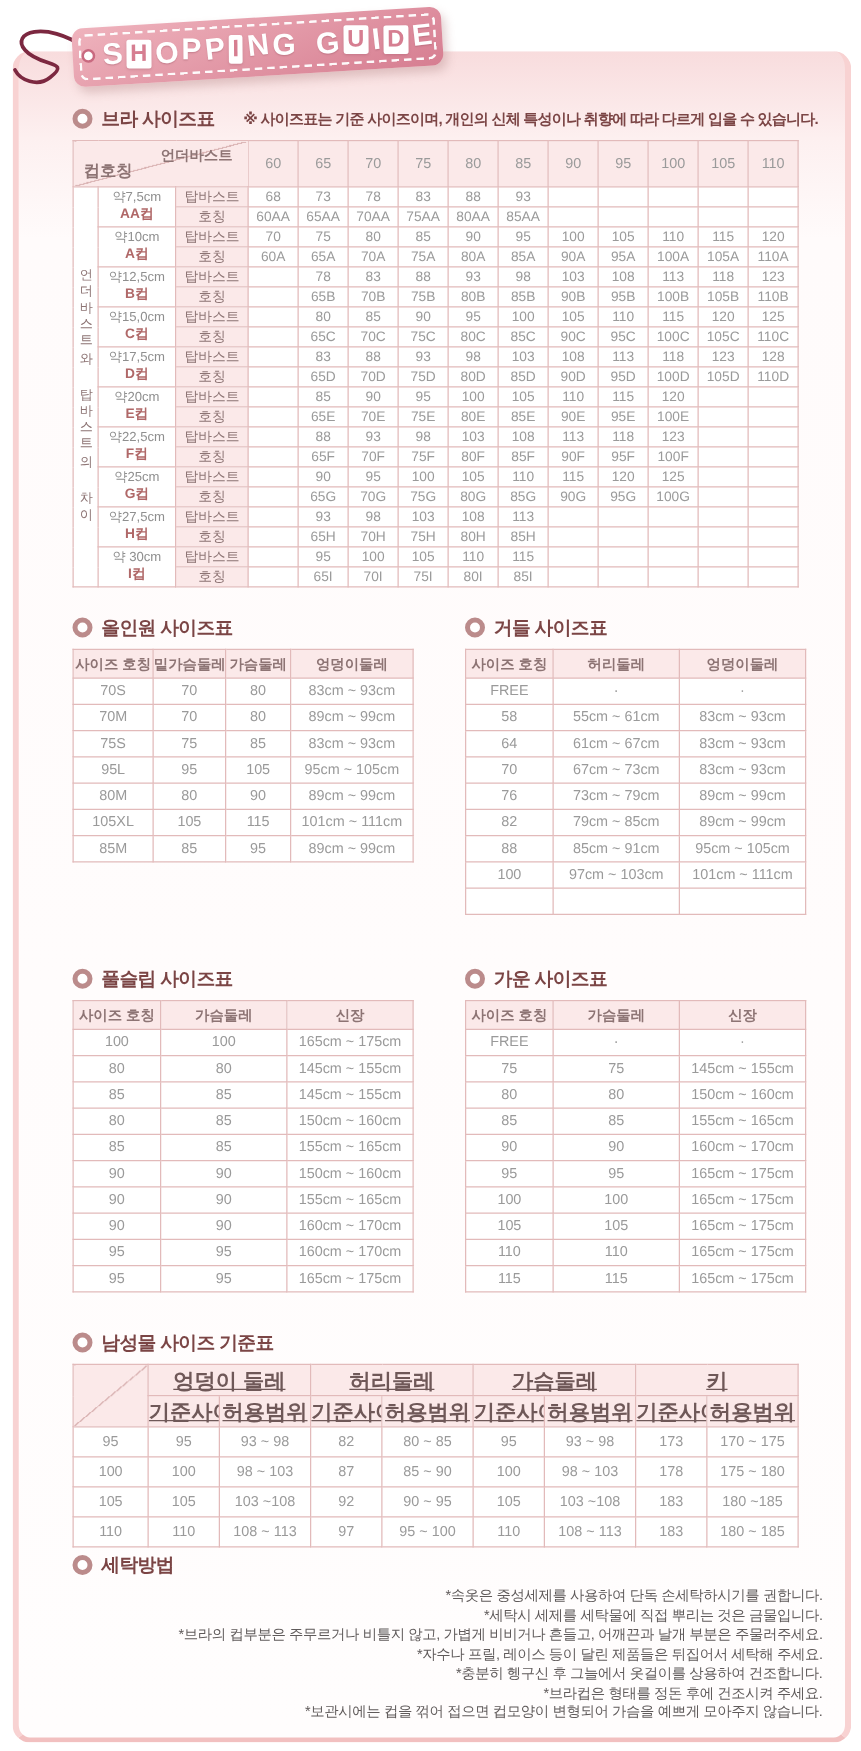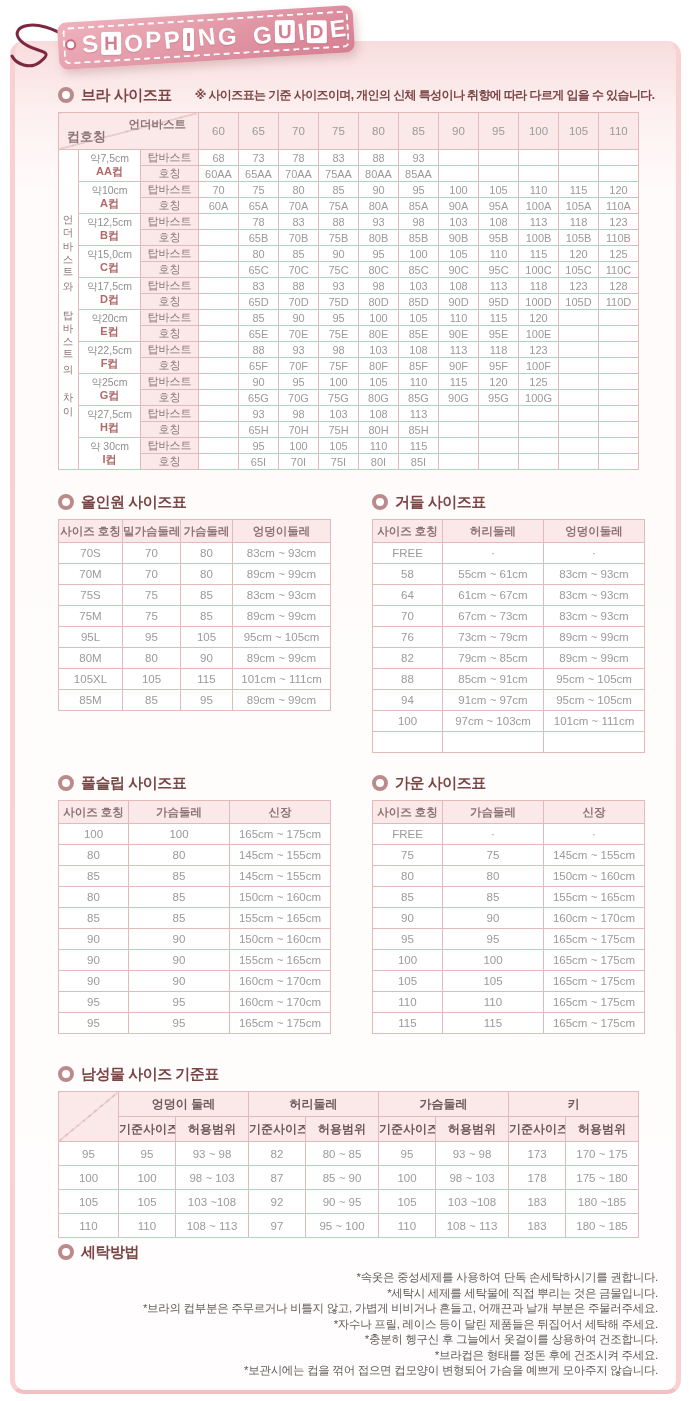--- a/index.html
+++ b/index.html
@@ -63,21 +63,21 @@
   #row1{left:58px;top:492px;}
   #row2{left:58px;top:773px;}
   .col{width:272px;}
   .mini{width:272px;margin-top:7px;padding-left:14px;}
   .mini th{height:22px;font-size:11.5px;}
   .mini td{height:20px;font-size:11.5px;}
 
   
   .sec-mens{position:absolute;left:58px;top:1064px;width:600px;}
   .mens{width:580px;margin-top:7px;}
-  .mens th{height:24px;font-size:12px;color:var(--mens-head,#6f5858);}
+  .mens th{height:24px;font-size:17px;color:var(--mens-head,#6f5858);text-decoration:underline;}
   .mens td{height:23px;font-size:11.5px;}
   .mens .corner2{background-color:var(--th-bg,#fbe9e9);
         background-image:linear-gradient(to bottom right,transparent calc(50% - 1px),#d9b2b2 calc(50% - 1px),#d9b2b2 50%,transparent 50%);}
 
   
   .sec-wash{position:absolute;left:58px;top:1242px;width:600px;}
   .wash-items{margin-top:8px;text-align:right;}
   .wash-item{font-size:11.5px;color:var(--wash-text,#5f5a5a);line-height:15.5px;letter-spacing:-.3px;}
 </style>
 </head>
@@ -503,26 +503,20 @@
               <td>80</td>
               <td>89cm ~ 99cm</td>
             </tr>
             <tr>
               <td>75S</td>
               <td>75</td>
               <td>85</td>
               <td>83cm ~ 93cm</td>
             </tr>
             <tr>
-              <td>75M</td>
-              <td>75</td>
-              <td>85</td>
-              <td>89cm ~ 99cm</td>
-            </tr>
-            <tr>
               <td>95L</td>
               <td>95</td>
               <td>105</td>
               <td>95cm ~ 105cm</td>
             </tr>
             <tr>
               <td>80M</td>
               <td>80</td>
               <td>90</td>
               <td>89cm ~ 99cm</td>
@@ -587,25 +581,20 @@
               <td>89cm ~ 99cm</td>
             </tr>
             <tr>
               <td>82</td>
               <td>79cm ~ 85cm</td>
               <td>89cm ~ 99cm</td>
             </tr>
             <tr>
               <td>88</td>
               <td>85cm ~ 91cm</td>
-              <td>95cm ~ 105cm</td>
-            </tr>
-            <tr>
-              <td>94</td>
-              <td>91cm ~ 97cm</td>
               <td>95cm ~ 105cm</td>
             </tr>
             <tr>
               <td>100</td>
               <td>97cm ~ 103cm</td>
               <td>101cm ~ 111cm</td>
             </tr>
             <tr>
               <td>&nbsp;</td>
               <td>&nbsp;</td>

